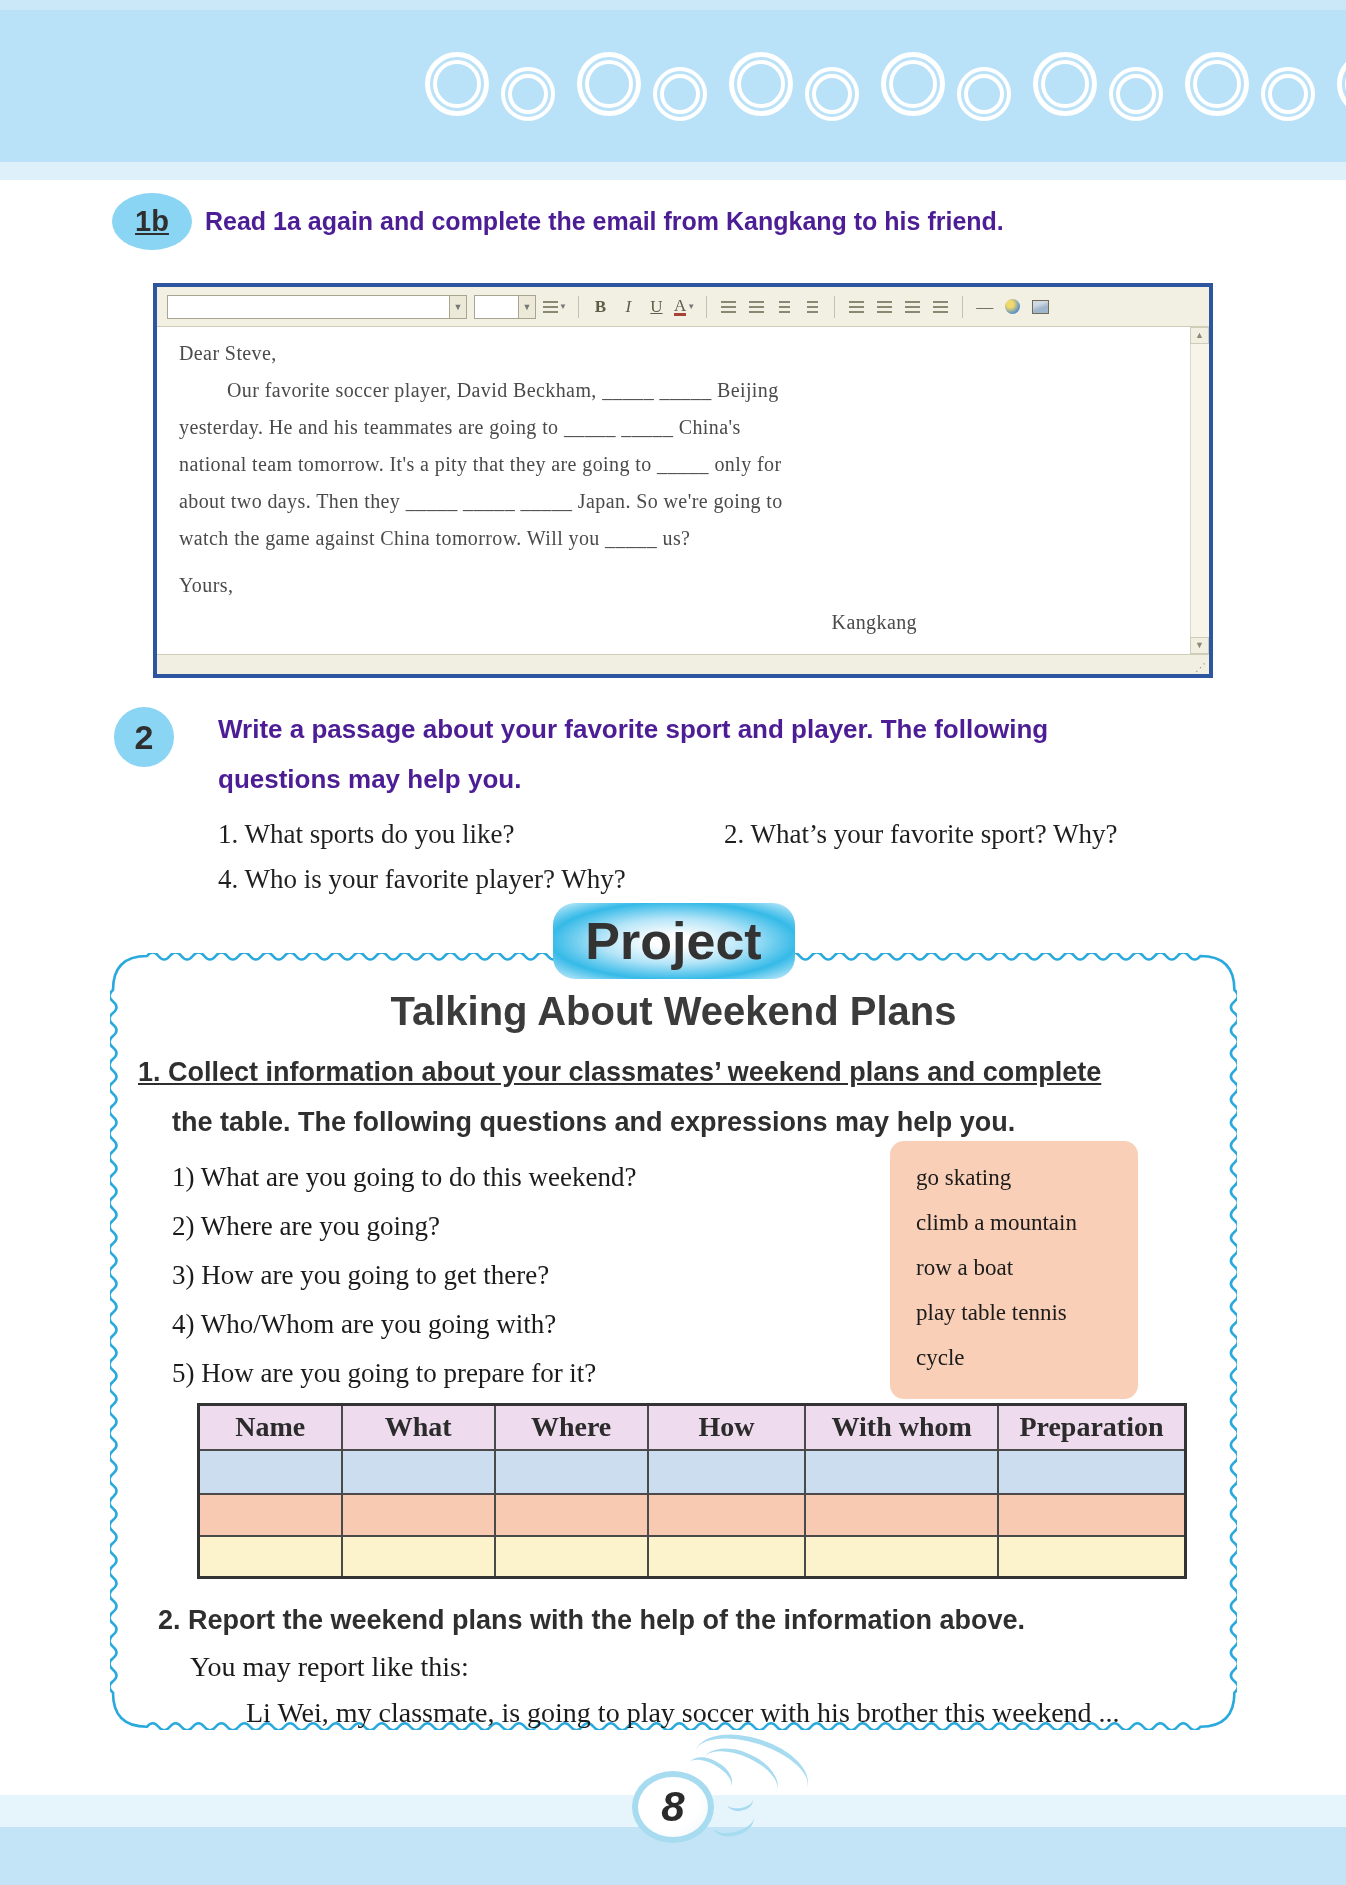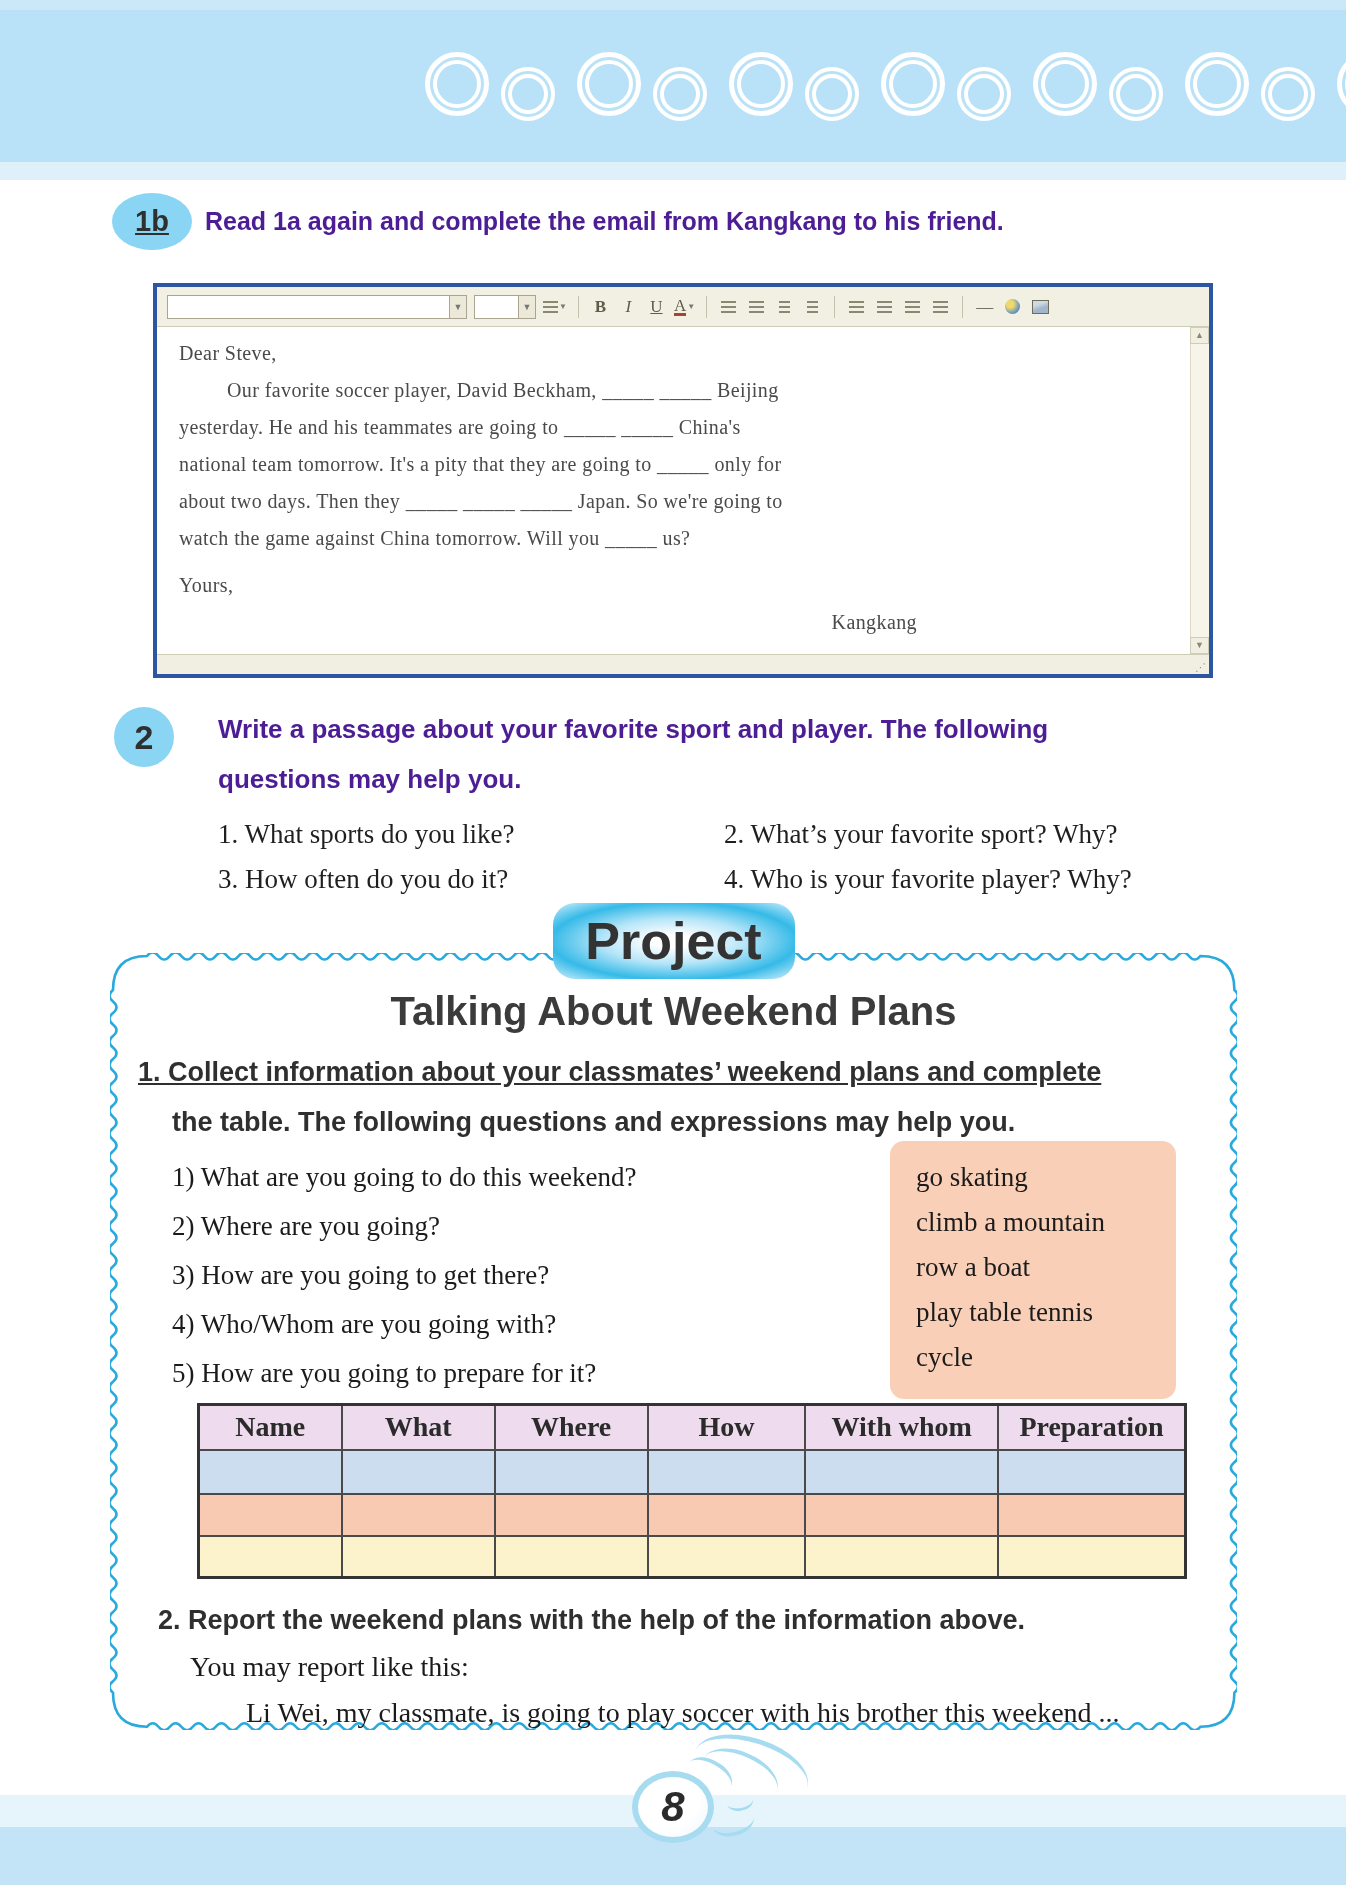--- a/index.html
+++ b/index.html
@@ -81,23 +81,23 @@
   .projbadge { position:absolute; left:50%; transform:translateX(-50%); top:-50px; width:242px; height:76px;
                border-radius:22px; text-align:center; line-height:76px; font-weight:bold; font-size:52px; color:#333;
                background:radial-gradient(ellipse at center,#ffffff 12%,#b5e5f8 42%,#35bae8 72%,#d5f0fc 100%); }
   .projheading { position:absolute; left:0; top:36px; width:100%; text-align:center;
                  font-weight:bold; font-size:40px; color:#3b3b3b; }
   .pbold { position:absolute; color:#2f2f2f; font-weight:bold; font-size:27px; white-space:nowrap; }
   .ptask1a { left:28px; top:104px;text-decoration:underline; }
   .ptask1b { left:62px; top:154px; }
   .pq { position:absolute; left:62px; top:200px; font-family:"Liberation Serif", serif; font-size:27px; color:#1b1b1b; }
   .pq div { height:49px; line-height:49px; white-space:nowrap; }
-  .phrasebox { position:absolute; left:780px; top:188px; width:286px; height:258px; background:#f9cfb7;
+  .phrasebox { position:absolute; left:780px; top:188px; width:248px; height:258px; background:#f9cfb7;
                border-radius:14px; padding:14px 0 0 26px;
-               font-family:"Liberation Serif", serif; font-size:27px; color:#1b1b1b; line-height:45px; }
+               font-family:"Liberation Serif", serif; font-size:23px; color:#1b1b1b; line-height:45px; }
   .ptable { position:absolute; left:87px; top:450px; width:990px; border-collapse:collapse;
             table-layout:fixed; border:3px solid #333; }
   .ptable th, .ptable td { border:2px solid #4a4a4a; }
   .ptable th { height:45px; background:#eedbee; font-family:"Liberation Serif", serif;
                font-weight:bold; font-size:28px; color:#2b2b2b; }
   .ptable tr.r1 td { height:44px; background:#cdddf0; }
   .ptable tr.r2 td { height:42px; background:#f9cab2; }
   .ptable tr.r3 td { height:42px; background:#fcf3cc; }
   .ptask2 { left:48px; top:652px; }
   .pserif { position:absolute; font-family:"Liberation Serif", serif; font-size:28px; color:#1b1b1b; white-space:nowrap; }
@@ -224,21 +224,20 @@
       <span class="grip">⋰</span>
     </div>
   </div>
 
   <div class="badge badge-2">2</div>
   <div class="bold-ins t2a">Write a passage about your favorite sport and player. The following</div>
   <div class="bold-ins t2b">questions may help you.</div>
   <div class="q2grid">
     <div>1. What sports do you like?</div>
     <div>2. What’s your favorite sport? Why?</div>
-    <div>3. How often do you do it?</div>
     <div>4. Who is your favorite player? Why?</div>
   </div>
 
   <div class="proj">
     <svg width="1127" height="777" viewBox="0 0 1127 777">
       <path d="M 34 0 q 5.72 -7.00 11.45 0.00 q 5.72 7.00 11.45 0.00 q 5.72 -7.00 11.45 0.00 q 5.72 7.00 11.45 0.00 q 5.72 -7.00 11.45 0.00 q 5.72 7.00 11.45 0.00 q 5.72 -7.00 11.45 0.00 q 5.72 7.00 11.45 0.00 q 5.72 -7.00 11.45 0.00 q 5.72 7.00 11.45 0.00 q 5.72 -7.00 11.45 0.00 q 5.72 7.00 11.45 0.00 q 5.72 -7.00 11.45 0.00 q 5.72 7.00 11.45 0.00 q 5.72 -7.00 11.45 0.00 q 5.72 7.00 11.45 0.00 q 5.72 -7.00 11.45 0.00 q 5.72 7.00 11.45 0.00 q 5.72 -7.00 11.45 0.00 q 5.72 7.00 11.45 0.00 q 5.72 -7.00 11.45 0.00 q 5.72 7.00 11.45 0.00 q 5.72 -7.00 11.45 0.00 q 5.72 7.00 11.45 0.00 q 5.72 -7.00 11.45 0.00 q 5.72 7.00 11.45 0.00 q 5.72 -7.00 11.45 0.00 q 5.72 7.00 11.45 0.00 q 5.72 -7.00 11.45 0.00 q 5.72 7.00 11.45 0.00 q 5.72 -7.00 11.45 0.00 q 5.72 7.00 11.45 0.00 q 5.72 -7.00 11.45 0.00 q 5.72 7.00 11.45 0.00 q 5.72 -7.00 11.45 0.00 q 5.72 7.00 11.45 0.00 q 5.72 -7.00 11.45 0.00 q 5.72 7.00 11.45 0.00 q 5.72 -7.00 11.45 0.00 q 5.72 7.00 11.45 0.00 q 5.72 -7.00 11.45 0.00 q 5.72 7.00 11.45 0.00 q 5.72 -7.00 11.45 0.00 q 5.72 7.00 11.45 0.00 q 5.72 -7.00 11.45 0.00 q 5.72 7.00 11.45 0.00 q 5.72 -7.00 11.45 0.00 q 5.72 7.00 11.45 0.00 q 5.72 -7.00 11.45 0.00 q 5.72 7.00 11.45 0.00 q 5.72 -7.00 11.45 0.00 q 5.72 7.00 11.45 0.00 q 5.72 -7.00 11.45 0.00 q 5.72 7.00 11.45 0.00 q 5.72 -7.00 11.45 0.00 q 5.72 7.00 11.45 0.00 q 5.72 -7.00 11.45 0.00 q 5.72 7.00 11.45 0.00 q 5.72 -7.00 11.45 0.00 q 5.72 7.00 11.45 0.00 q 5.72 -7.00 11.45 0.00 q 5.72 7.00 11.45 0.00 q 5.72 -7.00 11.45 0.00 q 5.72 7.00 11.45 0.00 q 5.72 -7.00 11.45 0.00 q 5.72 7.00 11.45 0.00 q 5.72 -7.00 11.45 0.00 q 5.72 7.00 11.45 0.00 q 5.72 -7.00 11.45 0.00 q 5.72 7.00 11.45 0.00 q 5.72 -7.00 11.45 0.00 q 5.72 7.00 11.45 0.00 q 5.72 -7.00 11.45 0.00 q 5.72 7.00 11.45 0.00 q 5.72 -7.00 11.45 0.00 q 5.72 7.00 11.45 0.00 q 5.72 -7.00 11.45 0.00 q 5.72 7.00 11.45 0.00 q 5.72 -7.00 11.45 0.00 q 5.72 7.00 11.45 0.00 q 5.72 -7.00 11.45 0.00 q 5.72 7.00 11.45 0.00 q 5.72 -7.00 11.45 0.00 q 5.72 7.00 11.45 0.00 q 5.72 -7.00 11.45 0.00 q 5.72 7.00 11.45 0.00 q 5.72 -7.00 11.45 0.00 q 5.72 7.00 11.45 0.00 q 5.72 -7.00 11.45 0.00 q 5.72 7.00 11.45 0.00 q 5.72 -7.00 11.45 0.00 q 5.72 7.00 11.45 0.00 q 34 0 34 34 q 7.00 5.76 0.00 11.52 q -7.00 5.76 0.00 11.52 q 7.00 5.76 0.00 11.52 q -7.00 5.76 0.00 11.52 q 7.00 5.76 0.00 11.52 q -7.00 5.76 0.00 11.52 q 7.00 5.76 0.00 11.52 q -7.00 5.76 0.00 11.52 q 7.00 5.76 0.00 11.52 q -7.00 5.76 0.00 11.52 q 7.00 5.76 0.00 11.52 q -7.00 5.76 0.00 11.52 q 7.00 5.76 0.00 11.52 q -7.00 5.76 0.00 11.52 q 7.00 5.76 0.00 11.52 q -7.00 5.76 0.00 11.52 q 7.00 5.76 0.00 11.52 q -7.00 5.76 0.00 11.52 q 7.00 5.76 0.00 11.52 q -7.00 5.76 0.00 11.52 q 7.00 5.76 0.00 11.52 q -7.00 5.76 0.00 11.52 q 7.00 5.76 0.00 11.52 q -7.00 5.76 0.00 11.52 q 7.00 5.76 0.00 11.52 q -7.00 5.76 0.00 11.52 q 7.00 5.76 0.00 11.52 q -7.00 5.76 0.00 11.52 q 7.00 5.76 0.00 11.52 q -7.00 5.76 0.00 11.52 q 7.00 5.76 0.00 11.52 q -7.00 5.76 0.00 11.52 q 7.00 5.76 0.00 11.52 q -7.00 5.76 0.00 11.52 q 7.00 5.76 0.00 11.52 q -7.00 5.76 0.00 11.52 q 7.00 5.76 0.00 11.52 q -7.00 5.76 0.00 11.52 q 7.00 5.76 0.00 11.52 q -7.00 5.76 0.00 11.52 q 7.00 5.76 0.00 11.52 q -7.00 5.76 0.00 11.52 q 7.00 5.76 0.00 11.52 q -7.00 5.76 0.00 11.52 q 7.00 5.76 0.00 11.52 q -7.00 5.76 0.00 11.52 q 7.00 5.76 0.00 11.52 q -7.00 5.76 0.00 11.52 q 7.00 5.76 0.00 11.52 q -7.00 5.76 0.00 11.52 q 7.00 5.76 0.00 11.52 q -7.00 5.76 0.00 11.52 q 7.00 5.76 0.00 11.52 q -7.00 5.76 0.00 11.52 q 7.00 5.76 0.00 11.52 q -7.00 5.76 0.00 11.52 q 7.00 5.76 0.00 11.52 q -7.00 5.76 0.00 11.52 q 7.00 5.76 0.00 11.52 q -7.00 5.76 0.00 11.52 q 7.00 5.76 0.00 11.52 q 0 34 -34 34 q -5.72 7.00 -11.45 0.00 q -5.72 -7.00 -11.45 0.00 q -5.72 7.00 -11.45 0.00 q -5.72 -7.00 -11.45 0.00 q -5.72 7.00 -11.45 0.00 q -5.72 -7.00 -11.45 0.00 q -5.72 7.00 -11.45 0.00 q -5.72 -7.00 -11.45 0.00 q -5.72 7.00 -11.45 0.00 q -5.72 -7.00 -11.45 0.00 q -5.72 7.00 -11.45 0.00 q -5.72 -7.00 -11.45 0.00 q -5.72 7.00 -11.45 0.00 q -5.72 -7.00 -11.45 0.00 q -5.72 7.00 -11.45 0.00 q -5.72 -7.00 -11.45 0.00 q -5.72 7.00 -11.45 0.00 q -5.72 -7.00 -11.45 0.00 q -5.72 7.00 -11.45 0.00 q -5.72 -7.00 -11.45 0.00 q -5.72 7.00 -11.45 0.00 q -5.72 -7.00 -11.45 0.00 q -5.72 7.00 -11.45 0.00 q -5.72 -7.00 -11.45 0.00 q -5.72 7.00 -11.45 0.00 q -5.72 -7.00 -11.45 0.00 q -5.72 7.00 -11.45 0.00 q -5.72 -7.00 -11.45 0.00 q -5.72 7.00 -11.45 0.00 q -5.72 -7.00 -11.45 0.00 q -5.72 7.00 -11.45 0.00 q -5.72 -7.00 -11.45 0.00 q -5.72 7.00 -11.45 0.00 q -5.72 -7.00 -11.45 0.00 q -5.72 7.00 -11.45 0.00 q -5.72 -7.00 -11.45 0.00 q -5.72 7.00 -11.45 0.00 q -5.72 -7.00 -11.45 0.00 q -5.72 7.00 -11.45 0.00 q -5.72 -7.00 -11.45 0.00 q -5.72 7.00 -11.45 0.00 q -5.72 -7.00 -11.45 0.00 q -5.72 7.00 -11.45 0.00 q -5.72 -7.00 -11.45 0.00 q -5.72 7.00 -11.45 0.00 q -5.72 -7.00 -11.45 0.00 q -5.72 7.00 -11.45 0.00 q -5.72 -7.00 -11.45 0.00 q -5.72 7.00 -11.45 0.00 q -5.72 -7.00 -11.45 0.00 q -5.72 7.00 -11.45 0.00 q -5.72 -7.00 -11.45 0.00 q -5.72 7.00 -11.45 0.00 q -5.72 -7.00 -11.45 0.00 q -5.72 7.00 -11.45 0.00 q -5.72 -7.00 -11.45 0.00 q -5.72 7.00 -11.45 0.00 q -5.72 -7.00 -11.45 0.00 q -5.72 7.00 -11.45 0.00 q -5.72 -7.00 -11.45 0.00 q -5.72 7.00 -11.45 0.00 q -5.72 -7.00 -11.45 0.00 q -5.72 7.00 -11.45 0.00 q -5.72 -7.00 -11.45 0.00 q -5.72 7.00 -11.45 0.00 q -5.72 -7.00 -11.45 0.00 q -5.72 7.00 -11.45 0.00 q -5.72 -7.00 -11.45 0.00 q -5.72 7.00 -11.45 0.00 q -5.72 -7.00 -11.45 0.00 q -5.72 7.00 -11.45 0.00 q -5.72 -7.00 -11.45 0.00 q -5.72 7.00 -11.45 0.00 q -5.72 -7.00 -11.45 0.00 q -5.72 7.00 -11.45 0.00 q -5.72 -7.00 -11.45 0.00 q -5.72 7.00 -11.45 0.00 q -5.72 -7.00 -11.45 0.00 q -5.72 7.00 -11.45 0.00 q -5.72 -7.00 -11.45 0.00 q -5.72 7.00 -11.45 0.00 q -5.72 -7.00 -11.45 0.00 q -5.72 7.00 -11.45 0.00 q -5.72 -7.00 -11.45 0.00 q -5.72 7.00 -11.45 0.00 q -5.72 -7.00 -11.45 0.00 q -5.72 7.00 -11.45 0.00 q -5.72 -7.00 -11.45 0.00 q -5.72 7.00 -11.45 0.00 q -5.72 -7.00 -11.45 0.00 q -5.72 7.00 -11.45 0.00 q -5.72 -7.00 -11.45 0.00 q -34 0 -34 -34 q -7.00 -5.76 0.00 -11.52 q 7.00 -5.76 0.00 -11.52 q -7.00 -5.76 0.00 -11.52 q 7.00 -5.76 0.00 -11.52 q -7.00 -5.76 0.00 -11.52 q 7.00 -5.76 0.00 -11.52 q -7.00 -5.76 0.00 -11.52 q 7.00 -5.76 0.00 -11.52 q -7.00 -5.76 0.00 -11.52 q 7.00 -5.76 0.00 -11.52 q -7.00 -5.76 0.00 -11.52 q 7.00 -5.76 0.00 -11.52 q -7.00 -5.76 0.00 -11.52 q 7.00 -5.76 0.00 -11.52 q -7.00 -5.76 0.00 -11.52 q 7.00 -5.76 0.00 -11.52 q -7.00 -5.76 0.00 -11.52 q 7.00 -5.76 0.00 -11.52 q -7.00 -5.76 0.00 -11.52 q 7.00 -5.76 0.00 -11.52 q -7.00 -5.76 0.00 -11.52 q 7.00 -5.76 0.00 -11.52 q -7.00 -5.76 0.00 -11.52 q 7.00 -5.76 0.00 -11.52 q -7.00 -5.76 0.00 -11.52 q 7.00 -5.76 0.00 -11.52 q -7.00 -5.76 0.00 -11.52 q 7.00 -5.76 0.00 -11.52 q -7.00 -5.76 0.00 -11.52 q 7.00 -5.76 0.00 -11.52 q -7.00 -5.76 0.00 -11.52 q 7.00 -5.76 0.00 -11.52 q -7.00 -5.76 0.00 -11.52 q 7.00 -5.76 0.00 -11.52 q -7.00 -5.76 0.00 -11.52 q 7.00 -5.76 0.00 -11.52 q -7.00 -5.76 0.00 -11.52 q 7.00 -5.76 0.00 -11.52 q -7.00 -5.76 0.00 -11.52 q 7.00 -5.76 0.00 -11.52 q -7.00 -5.76 0.00 -11.52 q 7.00 -5.76 0.00 -11.52 q -7.00 -5.76 0.00 -11.52 q 7.00 -5.76 0.00 -11.52 q -7.00 -5.76 0.00 -11.52 q 7.00 -5.76 0.00 -11.52 q -7.00 -5.76 0.00 -11.52 q 7.00 -5.76 0.00 -11.52 q -7.00 -5.76 0.00 -11.52 q 7.00 -5.76 0.00 -11.52 q -7.00 -5.76 0.00 -11.52 q 7.00 -5.76 0.00 -11.52 q -7.00 -5.76 0.00 -11.52 q 7.00 -5.76 0.00 -11.52 q -7.00 -5.76 0.00 -11.52 q 7.00 -5.76 0.00 -11.52 q -7.00 -5.76 0.00 -11.52 q 7.00 -5.76 0.00 -11.52 q -7.00 -5.76 0.00 -11.52 q 7.00 -5.76 0.00 -11.52 q -7.00 -5.76 0.00 -11.52 q 0 -34 34 -34 Z" transform="translate(3,3)" fill="none" stroke="#2aa9dd" stroke-width="2.6"></path>
     </svg>
     <div class="projbadge">Project</div>
     <div class="projheading">Talking About Weekend Plans</div>
     <div class="pbold ptask1a">1. Collect information about your classmates’ weekend plans and complete</div>

